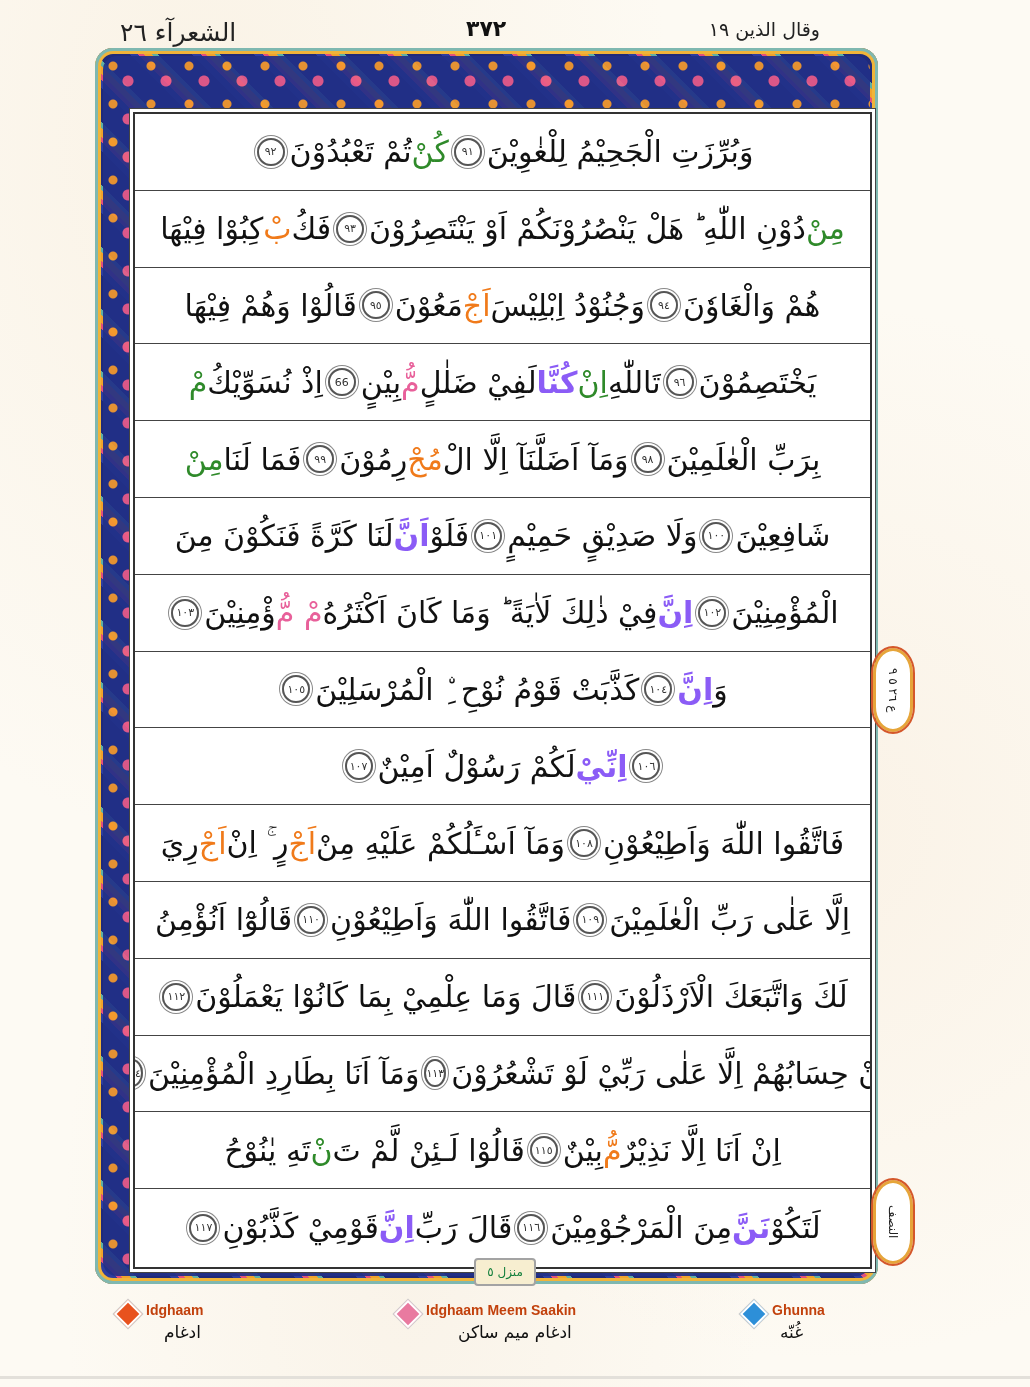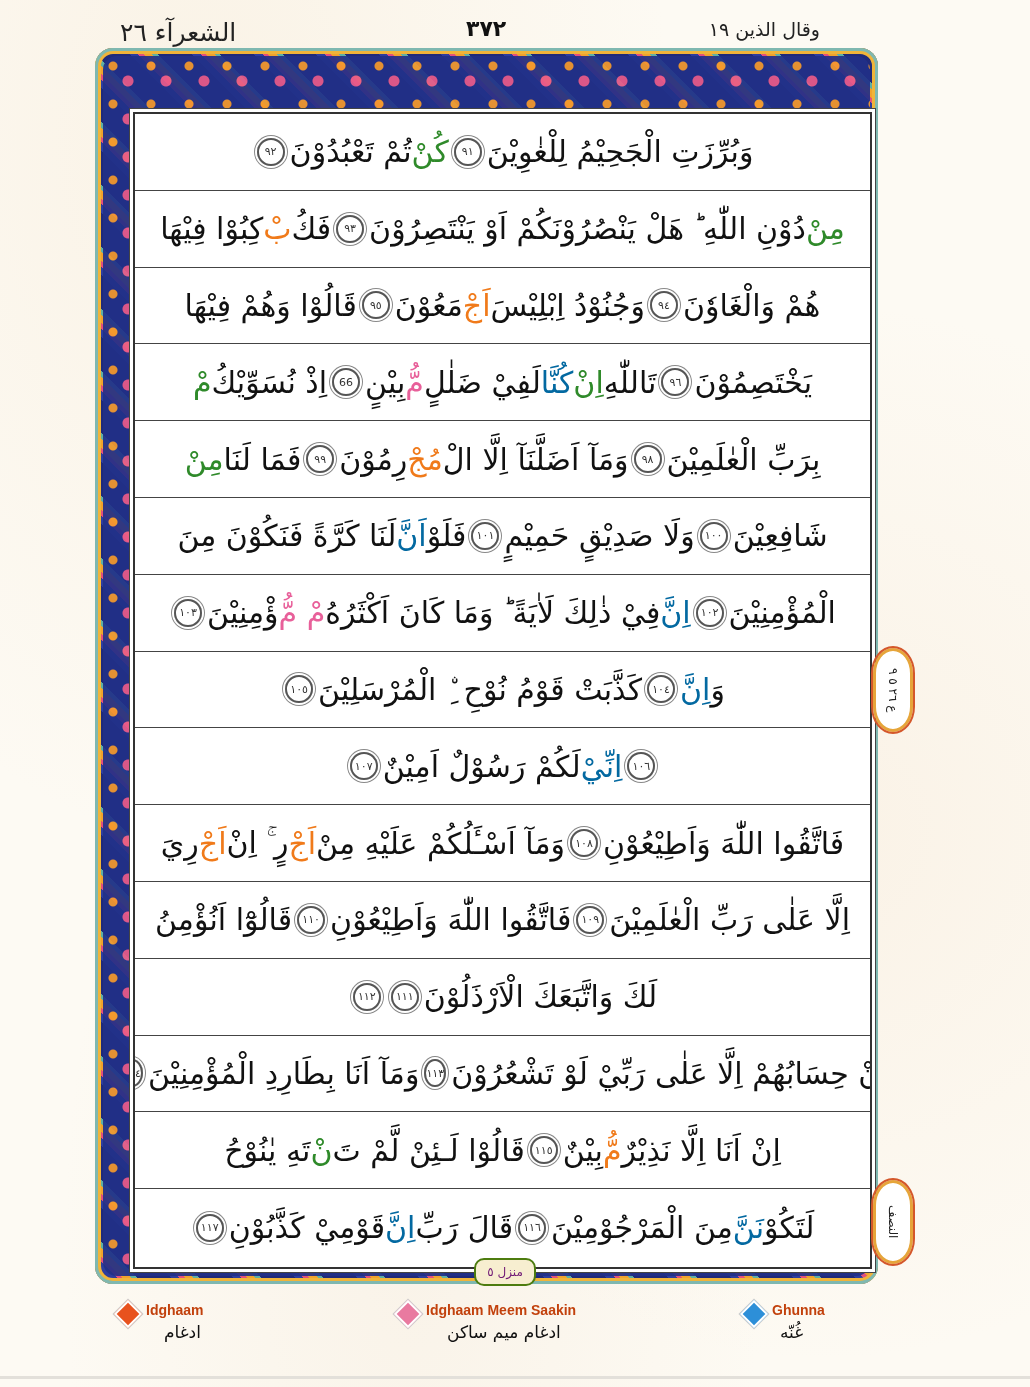--- a/index.html
+++ b/index.html
@@ -42,21 +42,21 @@
     height:76.8px; border-bottom:1.5px solid #444;
     display:flex; align-items:center; justify-content:center;
     direction:rtl; unicode-bidi:isolate;
     font-family:"DejaVu Sans", sans-serif; font-size:30px; color:#111;
     white-space:nowrap; overflow:hidden; padding:0 6px; box-sizing:border-box;
   }
   .line:last-child { border-bottom:none; }
   .seg { display:inline; }
   .c-idghaam { color:#f07a1a; }
   .c-meem { color:#e8609a; }
-  .c-ghunna { color:#0369a1; }
+  .c-ghunna { color:#8b5cf6;font-weight:bold; }
   .c-ikhfa { color:#2f8a2a; }
   .ayah {
     display:inline-flex; align-items:center; justify-content:center;
     width:24px; height:24px; border:2px solid #555; border-radius:50%;
     font-size:11px; color:#333; margin:0 5px; box-shadow:0 0 0 2px #fff, 0 0 0 3px #888;
     vertical-align:middle;
   }
 
   .medallion {
     position:absolute; width:34px; height:78px;
@@ -72,22 +72,22 @@
   .legend { position:absolute; top:1302px; left:0; width:1030px; height:60px; }
   .leg-item { position:absolute; top:0; }
   .leg-diamond { position:absolute; left:0; top:2px; width:16px; height:16px; transform:rotate(45deg); border:2px solid #fff; box-shadow:0 0 0 1px #ccc; }
   .leg-label { position:absolute; left:28px; top:0; font-family:"Liberation Sans", sans-serif; font-weight:bold; font-size:14px; color:#c2410c; white-space:nowrap; }
   .leg-arabic { position:absolute; left:46px; top:20px; font-size:17px; color:#111; direction:rtl; white-space:nowrap; }
   .li-1 { left:118px; }
   .li-2 { left:398px; }
   .li-3 { left:744px; }
   .manzil {
     position:absolute; left:474px; top:1258px; width:58px; height:24px;
-    background:#f7eed0; border:2px solid #4d7c0f; border-radius:10px;
-    font-size:12px; color:#701a75; display:flex; align-items:center; justify-content:center; direction:rtl;
+    background:#f7eed0; border:2px solid #a3a3a3; border-radius:4px;
+    font-size:12px; color:#15803d; display:flex; align-items:center; justify-content:center; direction:rtl;
   }
   .page-edge { position:absolute; left:0; top:1376px; width:1030px; height:3px; background:#e3e0da; }
 </style>
 </head>
 <body>
 
 <div class="header">
   <span class="hdr-left">الشعرآء ٢٦</span>
   <span class="hdr-center">٣٧٢</span>
   <span class="hdr-right">وقال الذين ١٩</span>
@@ -189,20 +189,21 @@
     <div class="line">
       <span class="seg">اِلَّا عَلٰى رَبِّ الْعٰلَمِيْنَ</span>
       <span class="ayah">١٠٩</span>
       <span class="seg">فَاتَّقُوا اللّٰهَ وَاَطِيْعُوْنِ</span>
       <span class="ayah">١١٠</span>
       <span class="seg">قَالُوْٓا اَنُؤْمِنُ</span>
     </div>
     <div class="line">
       <span class="seg">لَكَ وَاتَّبَعَكَ الْاَرْذَلُوْنَ</span>
       <span class="ayah">١١١</span>
+      <span class="seg">قَالَ وَمَا عِلْمِيْ بِمَا كَانُوْا يَعْمَلُوْنَ</span>
       <span class="ayah">١١٢</span>
     </div>
     <div class="line">
       <span class="seg">اِنْ حِسَابُهُمْ اِلَّا عَلٰى رَبِّيْ لَوْ تَشْعُرُوْنَ</span>
       <span class="ayah">١١٣</span>
       <span class="seg">وَمَآ اَنَا بِطَارِدِ الْمُؤْمِنِيْنَ</span>
       <span class="ayah">١١٤</span>
     </div>
     <div class="line">
       <span class="seg">اِنْ اَنَا اِلَّا نَذِيْرٌ </span>
@@ -232,21 +233,21 @@
 
 <div class="legend">
   <div class="leg-item li-1">
     <span class="leg-diamond" style="background:#e8521e"></span>
     <span class="leg-label">Idghaam</span>
     <span class="leg-arabic">ادغام</span>
   </div>
   <div class="leg-item li-2">
     <span class="leg-diamond" style="background:#e97aa0"></span>
     <span class="leg-label">Idghaam Meem Saakin</span>
-    <span class="leg-arabic" style="left:49px">ادغام میم ساکن</span>
+    <span class="leg-arabic" style="left:60px">ادغام میم ساکن</span>
   </div>
   <div class="leg-item li-3">
     <span class="leg-diamond" style="background:#2d8fd8"></span>
     <span class="leg-label">Ghunna</span>
     <span class="leg-arabic" style="left:36px">غُنّه</span>
   </div>
 </div>
 
 <div class="page-edge"></div>
 

